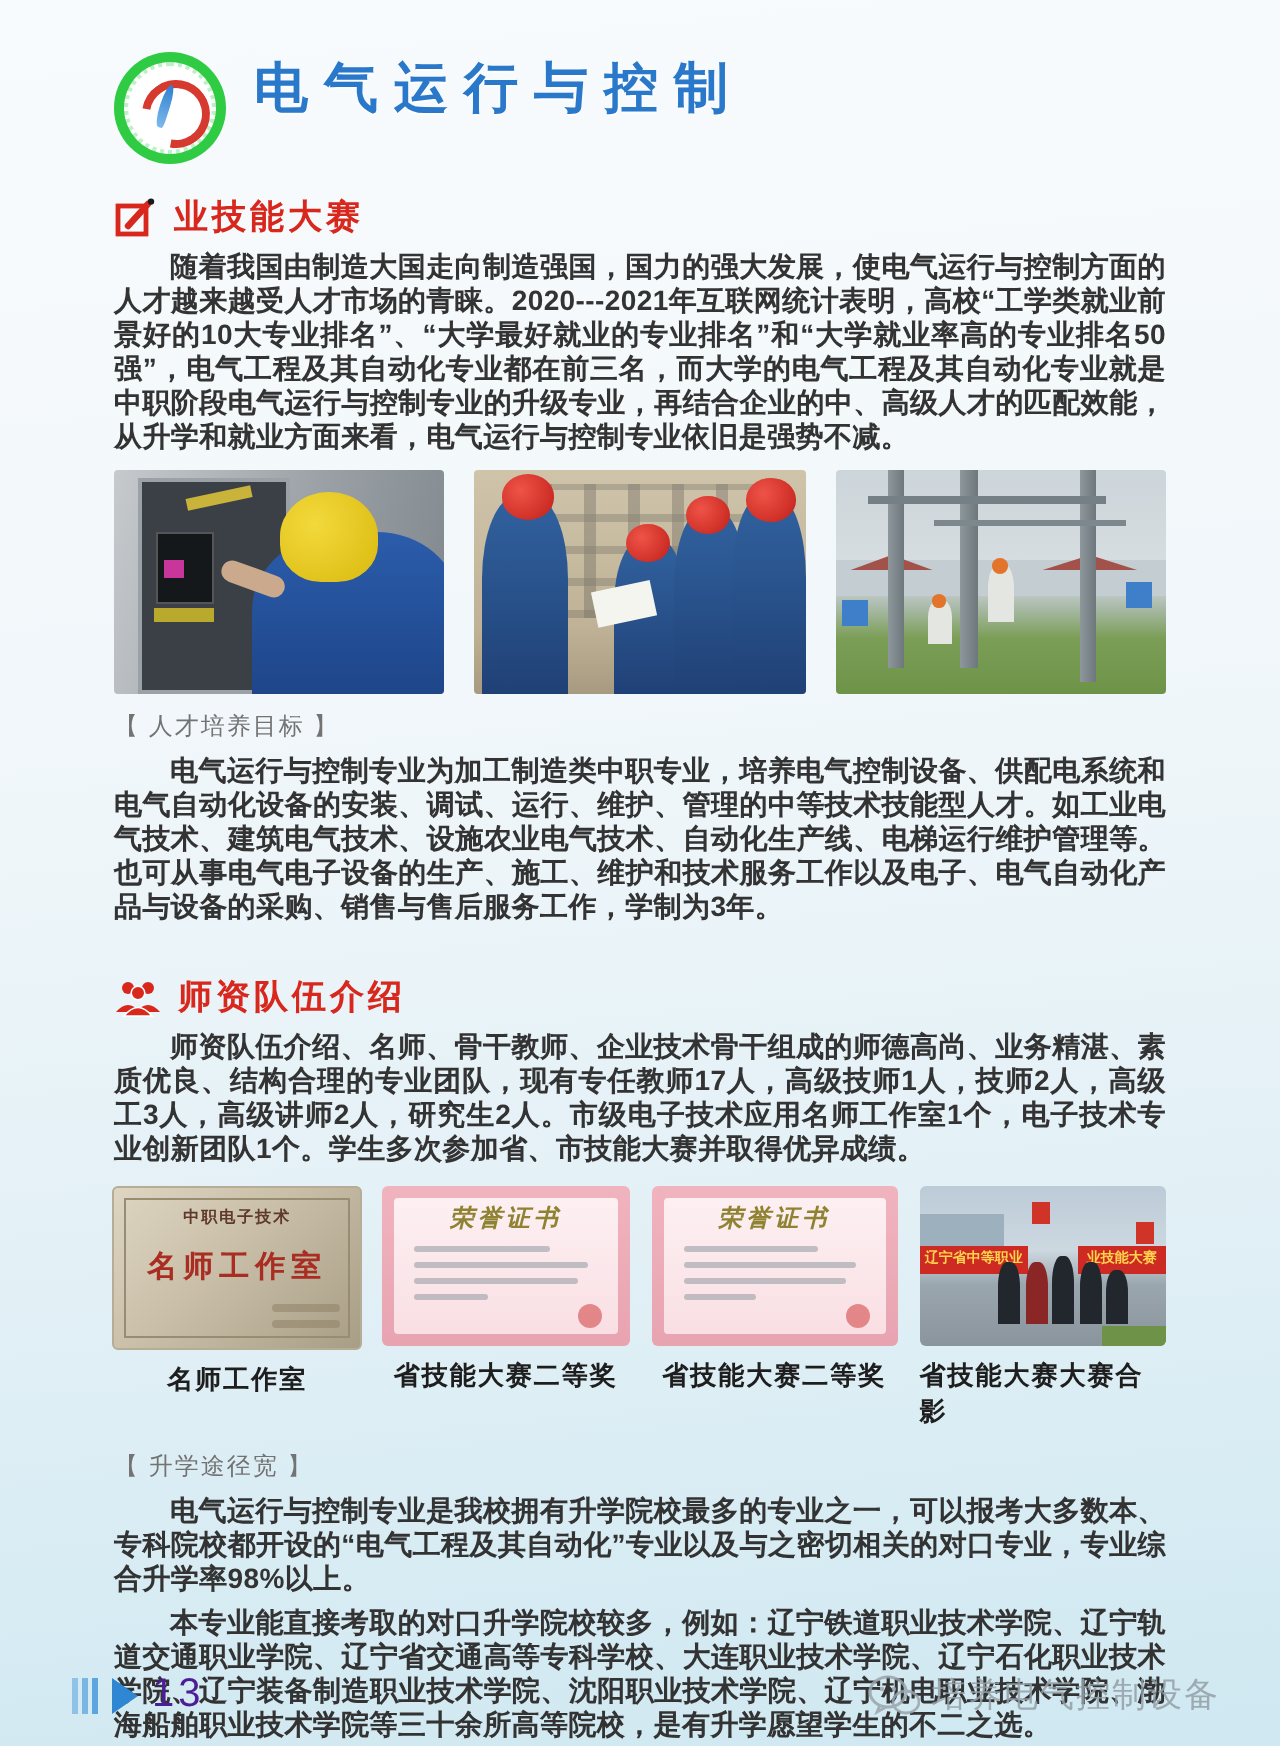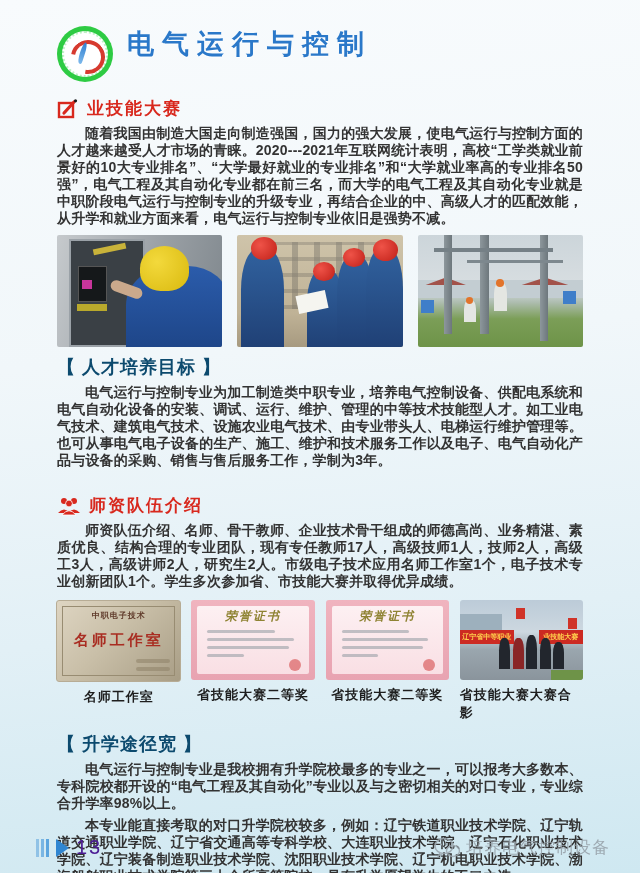--- a/index.html
+++ b/index.html
@@ -14,21 +14,21 @@
   
   .header{display:flex;gap:14px;padding-top:26px;}
   .logo{width:56px;height:56px;border-radius:50%;background:#2ecb43;position:relative;flex:0 0 auto;}
   .logo .inner{position:absolute;inset:5px;border-radius:50%;background:#ffffff;border:2px dotted #bdf0c6;}
   .logo .swirl{position:absolute;left:14px;top:14px;width:26px;height:26px;border:4px solid #d63a2f;border-left-color:transparent;border-radius:50%;transform:rotate(-35deg);}
   .logo .feather{position:absolute;left:23px;top:16px;width:5px;height:22px;background:linear-gradient(180deg,#2f7fd0,#7db9ec);border-radius:60% 60% 20% 60%;transform:rotate(18deg);}
   .title{font-size:27px;font-weight:bold;color:#2a78c9;letter-spacing:8px;text-shadow:0 1px 0 rgba(255,255,255,.8);}
   
   .sec-head{display:flex;align-items:center;gap:8px;margin-top:15px;}
   .sec-head .label{font-size:17px;font-weight:bold;color:#d8281d;letter-spacing:2px;}
-  .bracket-head{font-size:18px;font-weight:bold;color:#0c4a6e;letter-spacing:1px;margin-top:8px;}
+  .bracket-head{font-size:12px;font-weight:normal;color:#737373;letter-spacing:1px;margin-top:8px;}
   
   .para{font-size:14px;line-height:17px;font-weight:600;text-align:justify;text-indent:2em;color:#333;margin:5px 0 0 0;letter-spacing:0.2px;}
   
   .photo-row{display:flex;gap:15px;margin-top:8px;}
   .photo{flex:1;height:112px;position:relative;overflow:hidden;border-radius:2px;background:#aeb4b8;}
   
   .ph1{background:linear-gradient(105deg,#c6cacd 0%,#9aa0a5 55%,#7e868c 100%);}
   .ph1 .panel{position:absolute;left:7%;top:4%;width:44%;height:92%;background:#3a4045;border:2px solid #9aa1a7;}
   .ph1 .comp1{position:absolute;left:13%;top:28%;width:16%;height:30%;background:#15181a;border:1px solid #555;}
   .ph1 .comp2{position:absolute;left:15%;top:40%;width:6%;height:8%;background:#c8359b;}
@@ -173,21 +173,21 @@
       <div class="sign"></div>
       <div class="sign sign2"></div>
       <div class="fig f1"></div>
       <div class="fig f2"></div>
       <div class="cap c1"></div>
       <div class="cap c2"></div>
     </div>
   </div>
 
   <div class="bracket-head">【 人才培养目标 】</div>
-  <p class="para">电气运行与控制专业为加工制造类中职专业，培养电气控制设备、供配电系统和电气自动化设备的安装、调试、运行、维护、管理的中等技术技能型人才。如工业电气技术、建筑电气技术、设施农业电气技术、由专业带头人、电梯运行维护管理等。也可从事电气电子设备的生产、施工、维护和技术服务工作以及电子、电气自动化产品与设备的采购、销售与售后服务工作，学制为3年。</p>
+  <p class="para">电气运行与控制专业为加工制造类中职专业，培养电气控制设备、供配电系统和电气自动化设备的安装、调试、运行、维护、管理的中等技术技能型人才。如工业电气技术、建筑电气技术、设施农业电气技术、自动化生产线、电梯运行维护管理等。也可从事电气电子设备的生产、施工、维护和技术服务工作以及电子、电气自动化产品与设备的采购、销售与售后服务工作，学制为3年。</p>
 
   <div class="sec-head" style="margin-top:25px;">
     <svg class="icon-people" width="24" height="20" viewBox="0 0 24 20">
       <circle cx="7" cy="5" r="3" fill="#d8281d"></circle>
       <circle cx="17" cy="5" r="3" fill="#d8281d"></circle>
       <circle cx="12" cy="7.5" r="3.4" fill="#d8281d" stroke="#fff" stroke-width="0.8"></circle>
       <path d="M1 17 q6 -7 12 0 z" fill="#d8281d"></path>
       <path d="M11 17 q6 -7 12 0 z" fill="#d8281d"></path>
       <path d="M5 19 q7 -8.5 14 0 z" fill="#d8281d" stroke="#fff" stroke-width="0.8"></path>
     </svg>

